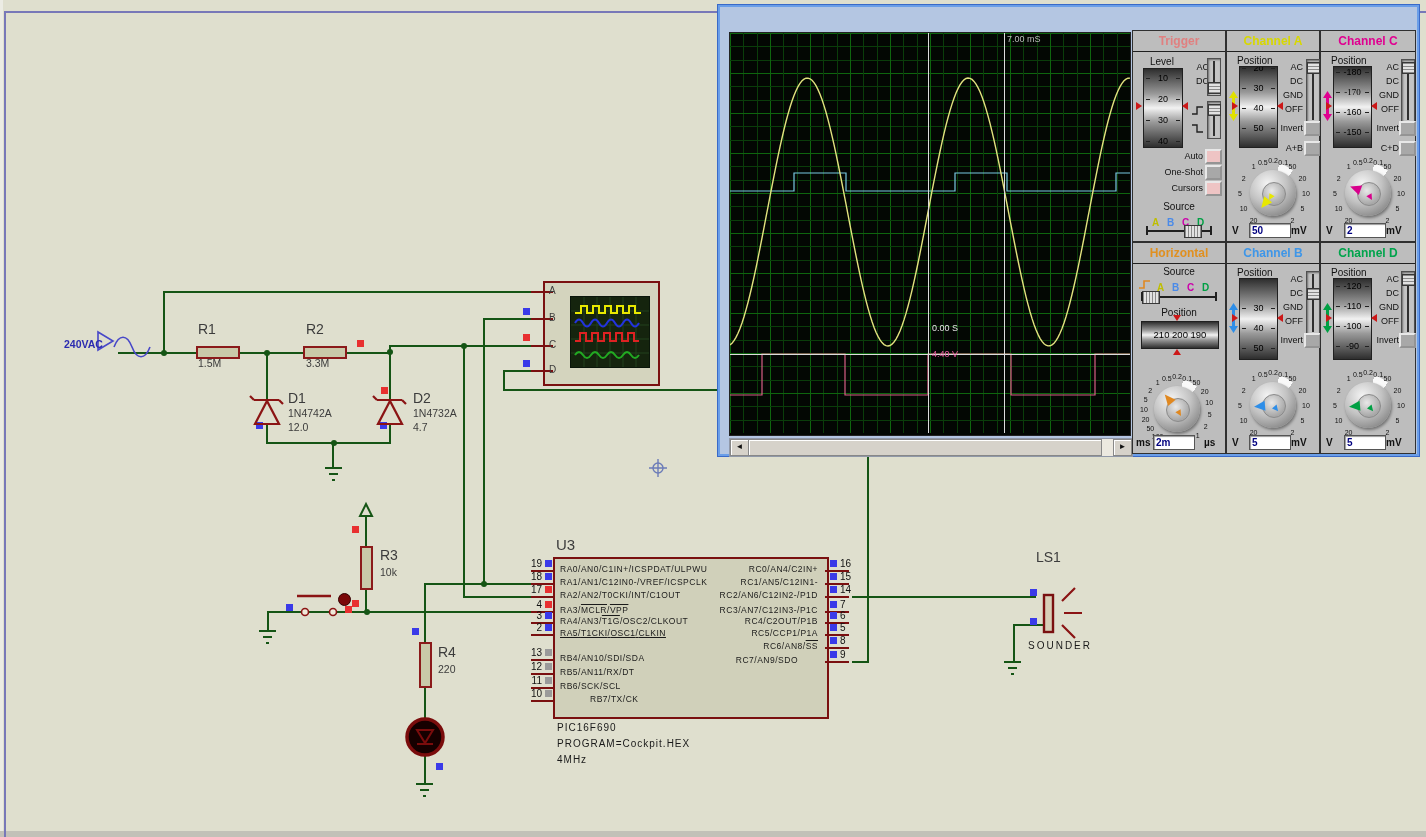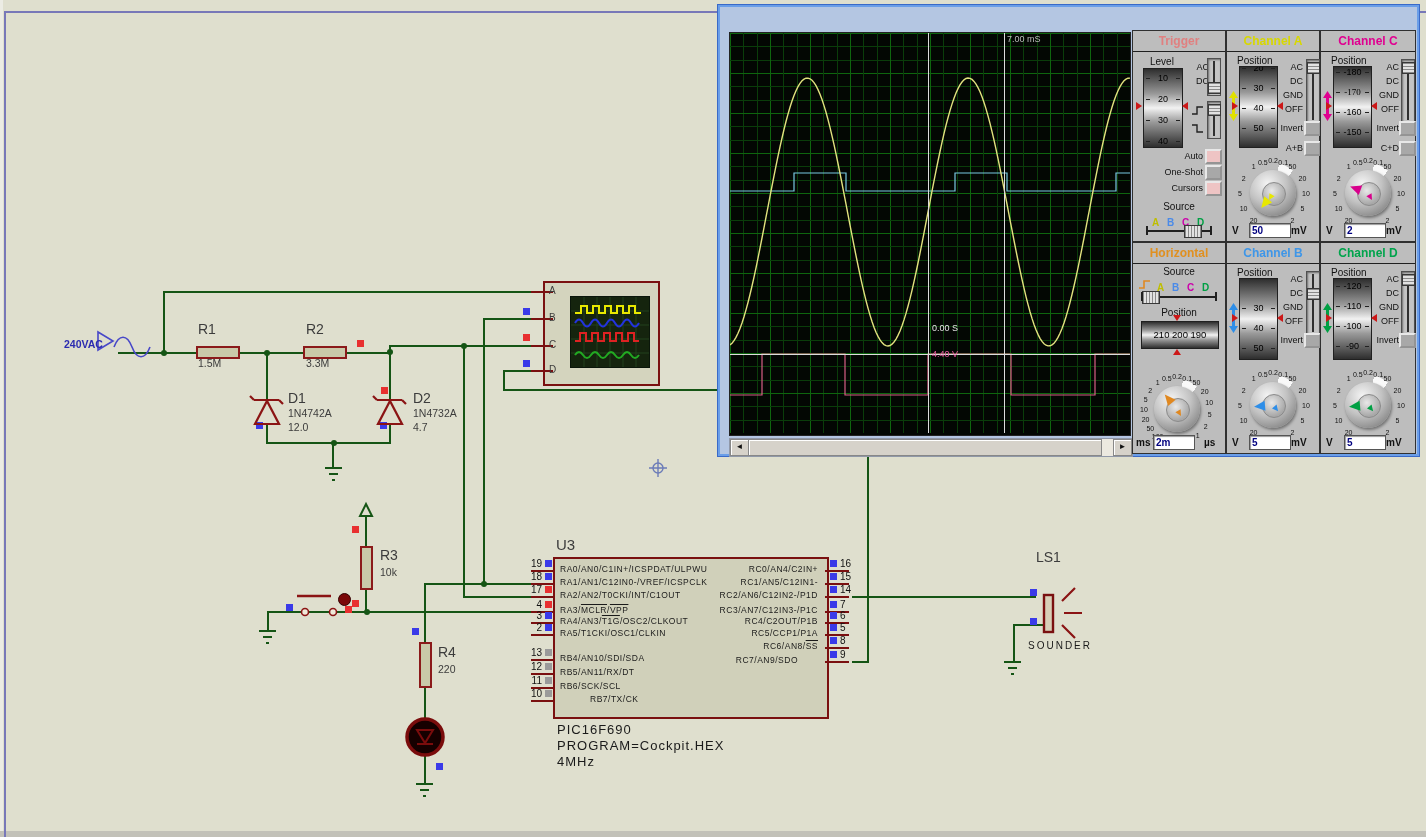--- a/index.html
+++ b/index.html
@@ -18,21 +18,21 @@
   .slabel{position:absolute;color:#3C3C3C;white-space:nowrap;}
   .ref{font-size:14px;}
   .val{font-size:10.5px;}
   .blue-t{color:#2B2BB0;font-size:10.5px;font-weight:bold;}
   .res-h{position:absolute;background:#C9C9A9;border:2px solid #8B1A1A;}
   .body-box{position:absolute;background:#D0D0BA;border:2px solid #7A1010;}
   .pin-stub{position:absolute;height:2px;background:#7A1010;}
   .pin-num{position:absolute;font-size:10px;color:#111;width:18px;}
   .pin-lab{position:absolute;font-size:8.5px;letter-spacing:.5px;color:#1A1A1A;white-space:nowrap;}
   .ol{text-decoration:overline;}
-  .u3-ann{position:absolute;font-size:13px;letter-spacing:1px;color:#1A1A1A;}
+  .u3-ann{position:absolute;font-size:10px;letter-spacing:1px;color:#1A1A1A;}
   .probe-letter{position:absolute;font-size:10px;color:#3C3C3C;}
   
   #scope-win{position:absolute;left:718px;top:5px;width:697px;height:447px;background:#B4C6E2;border:2px solid #6A9EE8;outline:1px solid #3A6AC8;z-index:10;}
   #titlebar{position:absolute;left:0;top:0;width:100%;height:20px;background:linear-gradient(180deg,#4A86F0 0%,#2158D8 45%,#1C4EC8 100%);}
   #title-text{position:absolute;left:8px;top:2px;color:#fff;font-weight:bold;font-size:12px;text-shadow:1px 1px 1px #123;}
   #close-btn{position:absolute;right:4px;top:2px;width:17px;height:15px;background:linear-gradient(180deg,#79A9F5,#2E62D4);border:1px solid #fff;border-radius:3px;color:#fff;font-size:10px;font-weight:bold;text-align:center;line-height:14px;}
   #scope-display{position:absolute;left:9px;top:25px;width:400px;height:402px;background:#030703;border:1px solid #222;}
   .cursor-label{position:absolute;font-size:9px;color:#BCBCBC;white-space:nowrap;}
   .cursor-label.mag{color:#E858A0;}
   #scrollbar{position:absolute;left:9px;top:431px;width:402px;height:17px;background:#ECE9E0;border:1px solid #9098A8;}
@@ -259,21 +259,21 @@
     <div class="pin-num" style="left: 524px; top: 599px; text-align: right;">4</div>
     <div class="mk red" style="left: 545px; top: 601px;"></div>
     <div class="pin-lab" style="left: 560px; top: 605px;"><span>RA3</span>/<span class="ol">MCLR</span>/<span class="ol">VPP</span></div>
     <div class="pin-stub" style="left: 531px; top: 622px; width: 22px;"></div>
     <div class="pin-num" style="left: 524px; top: 610px; text-align: right;">3</div>
     <div class="mk blue" style="left: 545px; top: 612px;"></div>
     <div class="pin-lab" style="left: 560px; top: 616px;"><span>RA4</span>/<span>AN3</span>/<span class="ol">T1G</span>/<span>OSC2</span>/<span>CLKOUT</span></div>
     <div class="pin-stub" style="left: 531px; top: 634px; width: 22px;"></div>
     <div class="pin-num" style="left: 524px; top: 622px; text-align: right;">2</div>
     <div class="mk blue" style="left: 545px; top: 624px;"></div>
-    <div class="pin-lab" style="left: 560px; top: 628px;"><span>RA5</span>/<span>T1CKI</span>/<span>OSC1</span>/<span>CLKIN</span></div>
+    <div class="pin-lab" style="left: 560px; top: 628px; text-decoration: underline;"><span>RA5</span>/<span>T1CKI</span>/<span>OSC1</span>/<span>CLKIN</span></div>
     <div class="pin-stub" style="left: 531px; top: 659px; width: 22px;"></div>
     <div class="pin-num" style="left: 524px; top: 647px; text-align: right;">13</div>
     <div class="mk gray" style="left: 545px; top: 649px;"></div>
     <div class="pin-lab" style="left: 560px; top: 653px;"><span>RB4</span>/<span>AN10</span>/<span>SDI</span>/<span>SDA</span></div>
     <div class="pin-stub" style="left: 531px; top: 673px; width: 22px;"></div>
     <div class="pin-num" style="left: 524px; top: 661px; text-align: right;">12</div>
     <div class="mk gray" style="left: 545px; top: 663px;"></div>
     <div class="pin-lab" style="left: 560px; top: 667px;"><span>RB5</span>/<span>AN11</span>/<span>RX</span>/<span>DT</span></div>
     <div class="pin-stub" style="left: 531px; top: 687px; width: 22px;"></div>
     <div class="pin-num" style="left: 524px; top: 675px; text-align: right;">11</div>

